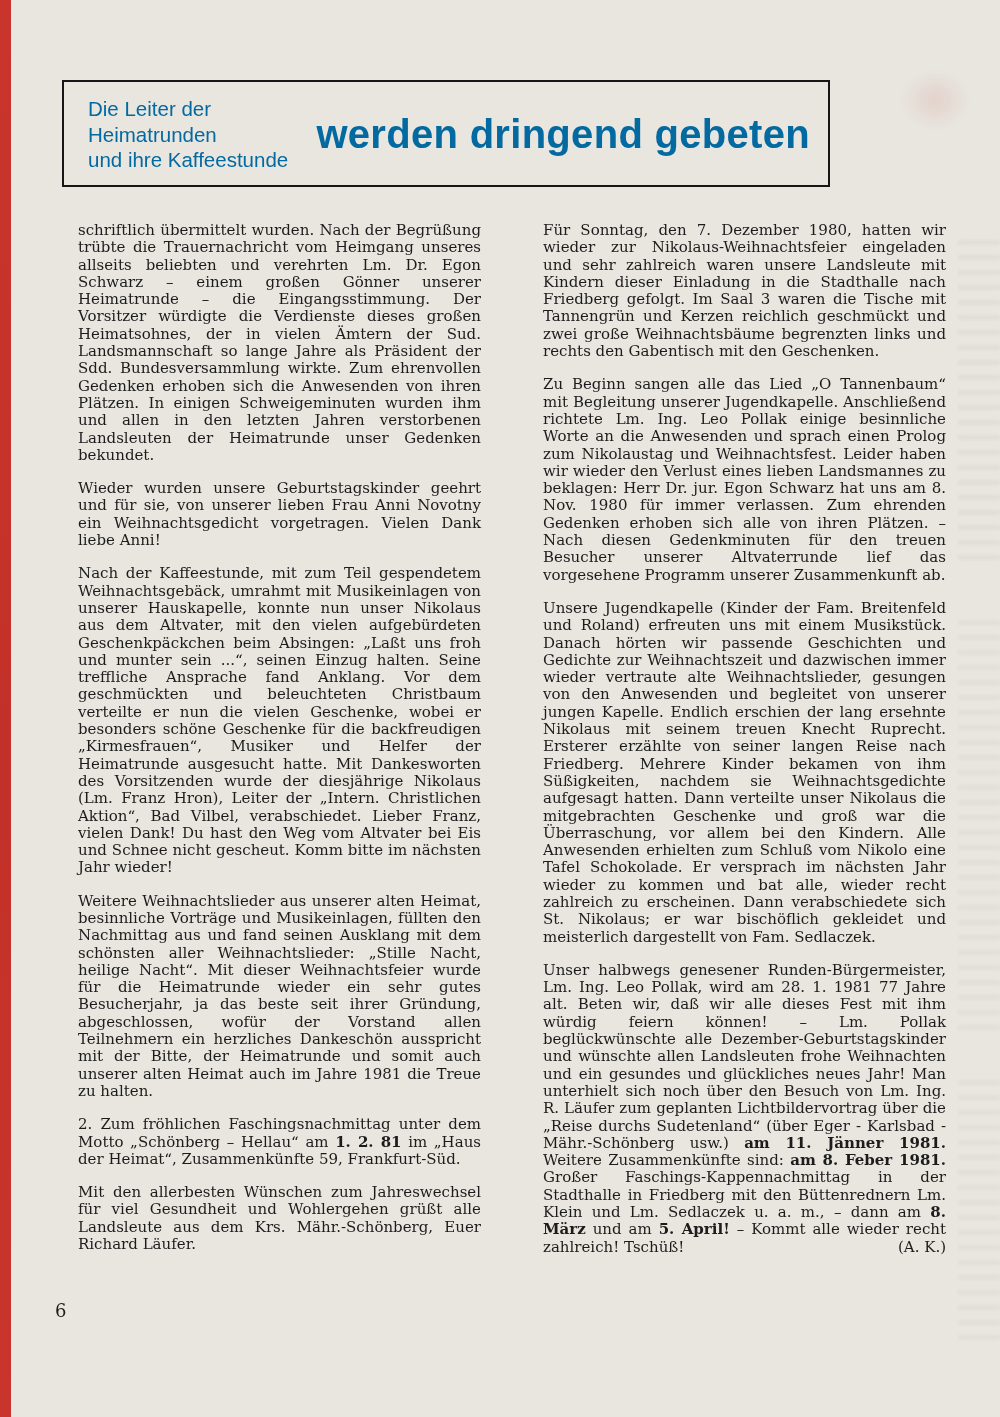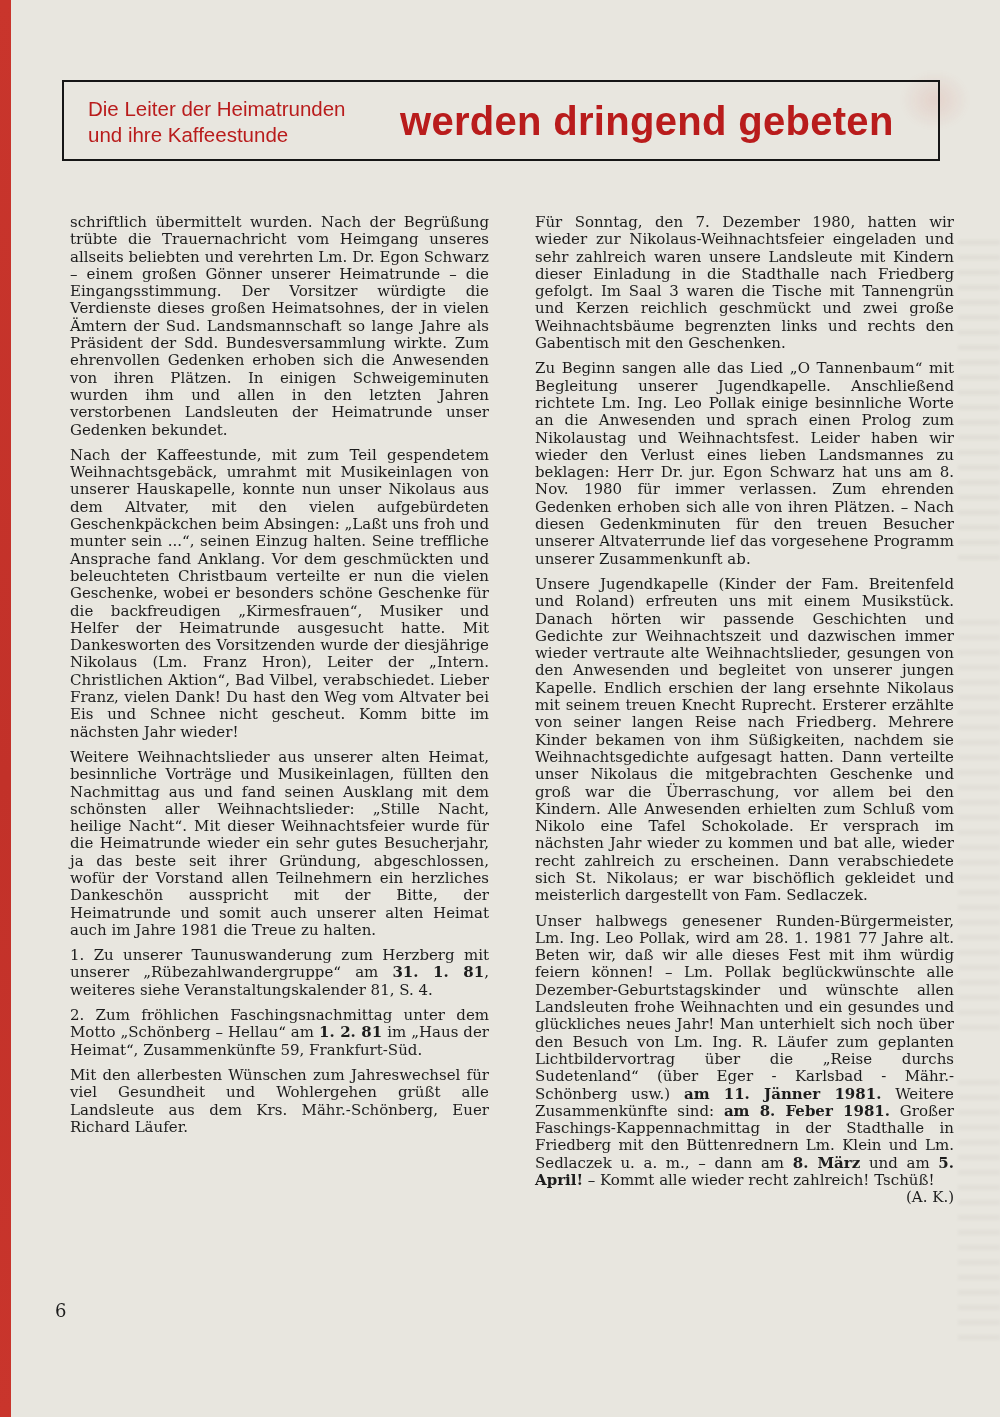--- a/index.html
+++ b/index.html
@@ -24,46 +24,46 @@
   .ghost.g1 { top:240px; height:320px; opacity:.6; }
   .ghost.g2 { top:620px; height:420px; opacity:.5; }
   .ghost.g3 { top:1080px; height:260px; opacity:.5; }
   .ghost-red {
     position:absolute; right:30px; top:70px; width:70px; height:60px;
     background:radial-gradient(ellipse at center, rgba(200,70,60,0.12), transparent 70%);
     filter:blur(2px); pointer-events:none;
   }
   .banner {
     position:absolute; left:62px; top:80px;
-    width:878px; box-sizing:border-box;
+    width:768px; box-sizing:border-box;
     border:2px solid #161616;
     padding:14px 18px 12px 24px;
     font-family:"Liberation Sans", sans-serif;
-    color:#b91c1c;
+    color:#0369a1;
   }
   .banner-top { display:flex; align-items:center; }
   .banner-left { width:312px; font-size:20.5px; line-height:1.25; }
   .banner-headline {
     flex:1; text-align:left;
     font-size:40px; font-weight:bold; letter-spacing:0.3px;
     white-space:nowrap;
   }
   .banner-sub { margin-top:9px; font-size:21.5px; }
   .banner-mark { font-weight:bold; font-size:25px; }
   .columns {
     position:absolute; left:62px; top:206px;
     width:900px; display:flex; gap:30px;
   }
   .col {
     width:435px;
     font-size:15px; line-height:17.3px;
     text-align:justify;
     hyphens:auto;
   }
-  .col p { margin:8px; }
+  .col p { margin:16px; }
   .col p.gap-before { margin-top:17px; }
   .bold { font-weight:bold; }
   .flush-right { float:right; }
   .col-heading { font-weight:bold; }
   .page-number {
     position:absolute; left:55px; top:1300px;
     font-size:18px;
   }
 </style>
 </head>
@@ -81,23 +81,23 @@
       <div>Die Leiter der Heimatrunden</div>
       <div>und ihre Kaffeestunde</div>
     </div>
     <div class="banner-headline">werden dringend gebeten</div>
   </div>
 </div>
 
 <div class="columns">
   <div class="col">
       <p class=""><span>schriftlich übermittelt wurden. Nach der Begrüßung trübte die Trauernachricht vom Heimgang unseres allseits beliebten und verehrten Lm. Dr. Egon Schwarz – einem großen Gönner unserer Heimatrunde – die Eingangsstimmung. Der Vorsitzer würdigte die Verdienste dieses großen Heimatsohnes, der in vielen Ämtern der Sud. Landsmannschaft so lange Jahre als Präsident der Sdd. Bundesversammlung wirkte. Zum ehrenvollen Gedenken erhoben sich die Anwesenden von ihren Plätzen. In einigen Schweigeminuten wurden ihm und allen in den letzten Jahren verstorbenen Landsleuten der Heimatrunde unser Gedenken bekundet.</span></p>
+      <p class=""><span>Wieder wurden unsere Geburtstagskinder geehrt und für sie, von unserer lieben Frau Anni Novotny ein Weihnachtsgedicht vorgetragen. Vielen Dank liebe Anni!</span></p>
       <p class=""><span>Nach der Kaffeestunde, mit zum Teil gespendetem Weihnachtsgebäck, umrahmt mit Musikeinlagen von unserer Hauskapelle, konnte nun unser Nikolaus aus dem Altvater, mit den vielen aufgebürdeten Geschenkpäckchen beim Absingen: „Laßt uns froh und munter sein ...“, seinen Einzug halten. Seine treffliche Ansprache fand Anklang. Vor dem geschmückten und beleuchteten Christbaum verteilte er nun die vielen Geschenke, wobei er besonders schöne Geschenke für die backfreudigen „Kirmesfrauen“, Musiker und Helfer der Heimatrunde ausgesucht hatte. Mit Dankesworten des Vorsitzenden wurde der diesjährige Nikolaus (Lm. Franz Hron), Leiter der „Intern. Christlichen Aktion“, Bad Vilbel, verabschiedet. Lieber Franz, vielen Dank! Du hast den Weg vom Altvater bei Eis und Schnee nicht gescheut. Komm bitte im nächsten Jahr wieder!</span></p>
       <p class=""><span>Weitere Weihnachtslieder aus unserer alten Heimat, besinnliche Vorträge und Musikeinlagen, füllten den Nachmittag aus und fand seinen Ausklang mit dem schönsten aller Weihnachtslieder: „Stille Nacht, heilige Nacht“. Mit dieser Weihnachtsfeier wurde für die Heimatrunde wieder ein sehr gutes Besucherjahr, ja das beste seit ihrer Gründung, abgeschlossen, wofür der Vorstand allen Teilnehmern ein herzliches Dankeschön ausspricht mit der Bitte, der Heimatrunde und somit auch unserer alten Heimat auch im Jahre 1981 die Treue zu halten.</span></p>
-      <p class=""><span>1. Zu unserer Taunuswanderung zum Herzberg mit unserer „Rübezahlwandergruppe“ am </span><span class="bold">31. 1. 81</span><span>, weiteres siehe Veranstaltungskalender 81, S. 4.</span></p>
       <p class=""><span>2. Zum fröhlichen Faschingsnachmittag unter dem Motto „Schönberg – Hellau“ am </span><span class="bold">1. 2. 81</span><span> im „Haus der Heimat“, Zusammenkünfte 59, Frankfurt-Süd.</span></p>
       <p class=""><span>Mit den allerbesten Wünschen zum Jahreswechsel für viel Gesundheit und Wohlergehen grüßt alle Landsleute aus dem Krs. Mähr.-Schönberg, Euer Richard Läufer.</span></p>
     </div>
   <div class="col">
   <p class=""><span>Für Sonntag, den 7. Dezember 1980, hatten wir wieder zur Nikolaus-Weihnachtsfeier eingeladen und sehr zahlreich waren unsere Landsleute mit Kindern dieser Einladung in die Stadthalle nach Friedberg gefolgt. Im Saal 3 waren die Tische mit Tannengrün und Kerzen reichlich geschmückt und zwei große Weihnachtsbäume begrenzten links und rechts den Gabentisch mit den Geschenken.</span></p>
       <p class=""><span>Zu Beginn sangen alle das Lied „O Tannenbaum“ mit Begleitung unserer Jugendkapelle. Anschließend richtete Lm. Ing. Leo Pollak einige besinnliche Worte an die Anwesenden und sprach einen Prolog zum Nikolaustag und Weihnachtsfest. Leider haben wir wieder den Verlust eines lieben Landsmannes zu beklagen: Herr Dr. jur. Egon Schwarz hat uns am 8. Nov. 1980 für immer verlassen. Zum ehrenden Gedenken erhoben sich alle von ihren Plätzen. – Nach diesen Gedenkminuten für den treuen Besucher unserer Altvaterrunde lief das vorgesehene Programm unserer Zusammenkunft ab.</span></p>
       <p class=""><span>Unsere Jugendkapelle (Kinder der Fam. Breitenfeld und Roland) erfreuten uns mit einem Musikstück. Danach hörten wir passende Geschichten und Gedichte zur Weihnachtszeit und dazwischen immer wieder vertraute alte Weihnachtslieder, gesungen von den Anwesenden und begleitet von unserer jungen Kapelle. Endlich erschien der lang ersehnte Nikolaus mit seinem treuen Knecht Ruprecht. Ersterer erzählte von seiner langen Reise nach Friedberg. Mehrere Kinder bekamen von ihm Süßigkeiten, nachdem sie Weihnachtsgedichte aufgesagt hatten. Dann verteilte unser Nikolaus die mitgebrachten Geschenke und groß war die Überraschung, vor allem bei den Kindern. Alle Anwesenden erhielten zum Schluß vom Nikolo eine Tafel Schokolade. Er versprach im nächsten Jahr wieder zu kommen und bat alle, wieder recht zahlreich zu erscheinen. Dann verabschiedete sich St. Nikolaus; er war bischöflich gekleidet und meisterlich dargestellt von Fam. Sedlaczek.</span></p>
       <p class=""><span>Unser halbwegs genesener Runden-Bürgermeister, Lm. Ing. Leo Pollak, wird am 28. 1. 1981 77 Jahre alt. Beten wir, daß wir alle dieses Fest mit ihm würdig feiern können! – Lm. Pollak beglückwünschte alle Dezember-Geburtstagskinder und wünschte allen Landsleuten frohe Weihnachten und ein gesundes und glückliches neues Jahr! Man unterhielt sich noch über den Besuch von Lm. Ing. R. Läufer zum geplanten Lichtbildervortrag über die „Reise durchs Sudetenland“ (über Eger - Karlsbad - Mähr.-Schönberg usw.) </span><span class="bold">am 11. Jänner 1981.</span><span> Weitere Zusammenkünfte sind: </span><span class="bold">am 8. Feber 1981.</span><span> Großer Faschings-Kappennachmittag in der Stadthalle in Friedberg mit den Büttenrednern Lm. Klein und Lm. Sedlaczek u. a. m., – dann am </span><span class="bold">8. März</span><span> und am </span><span class="bold">5. April!</span><span> – Kommt alle wieder recht zahlreich! Tschüß!</span><span class="flush-right">(A. K.)</span></p>
     </div>
 </div>

